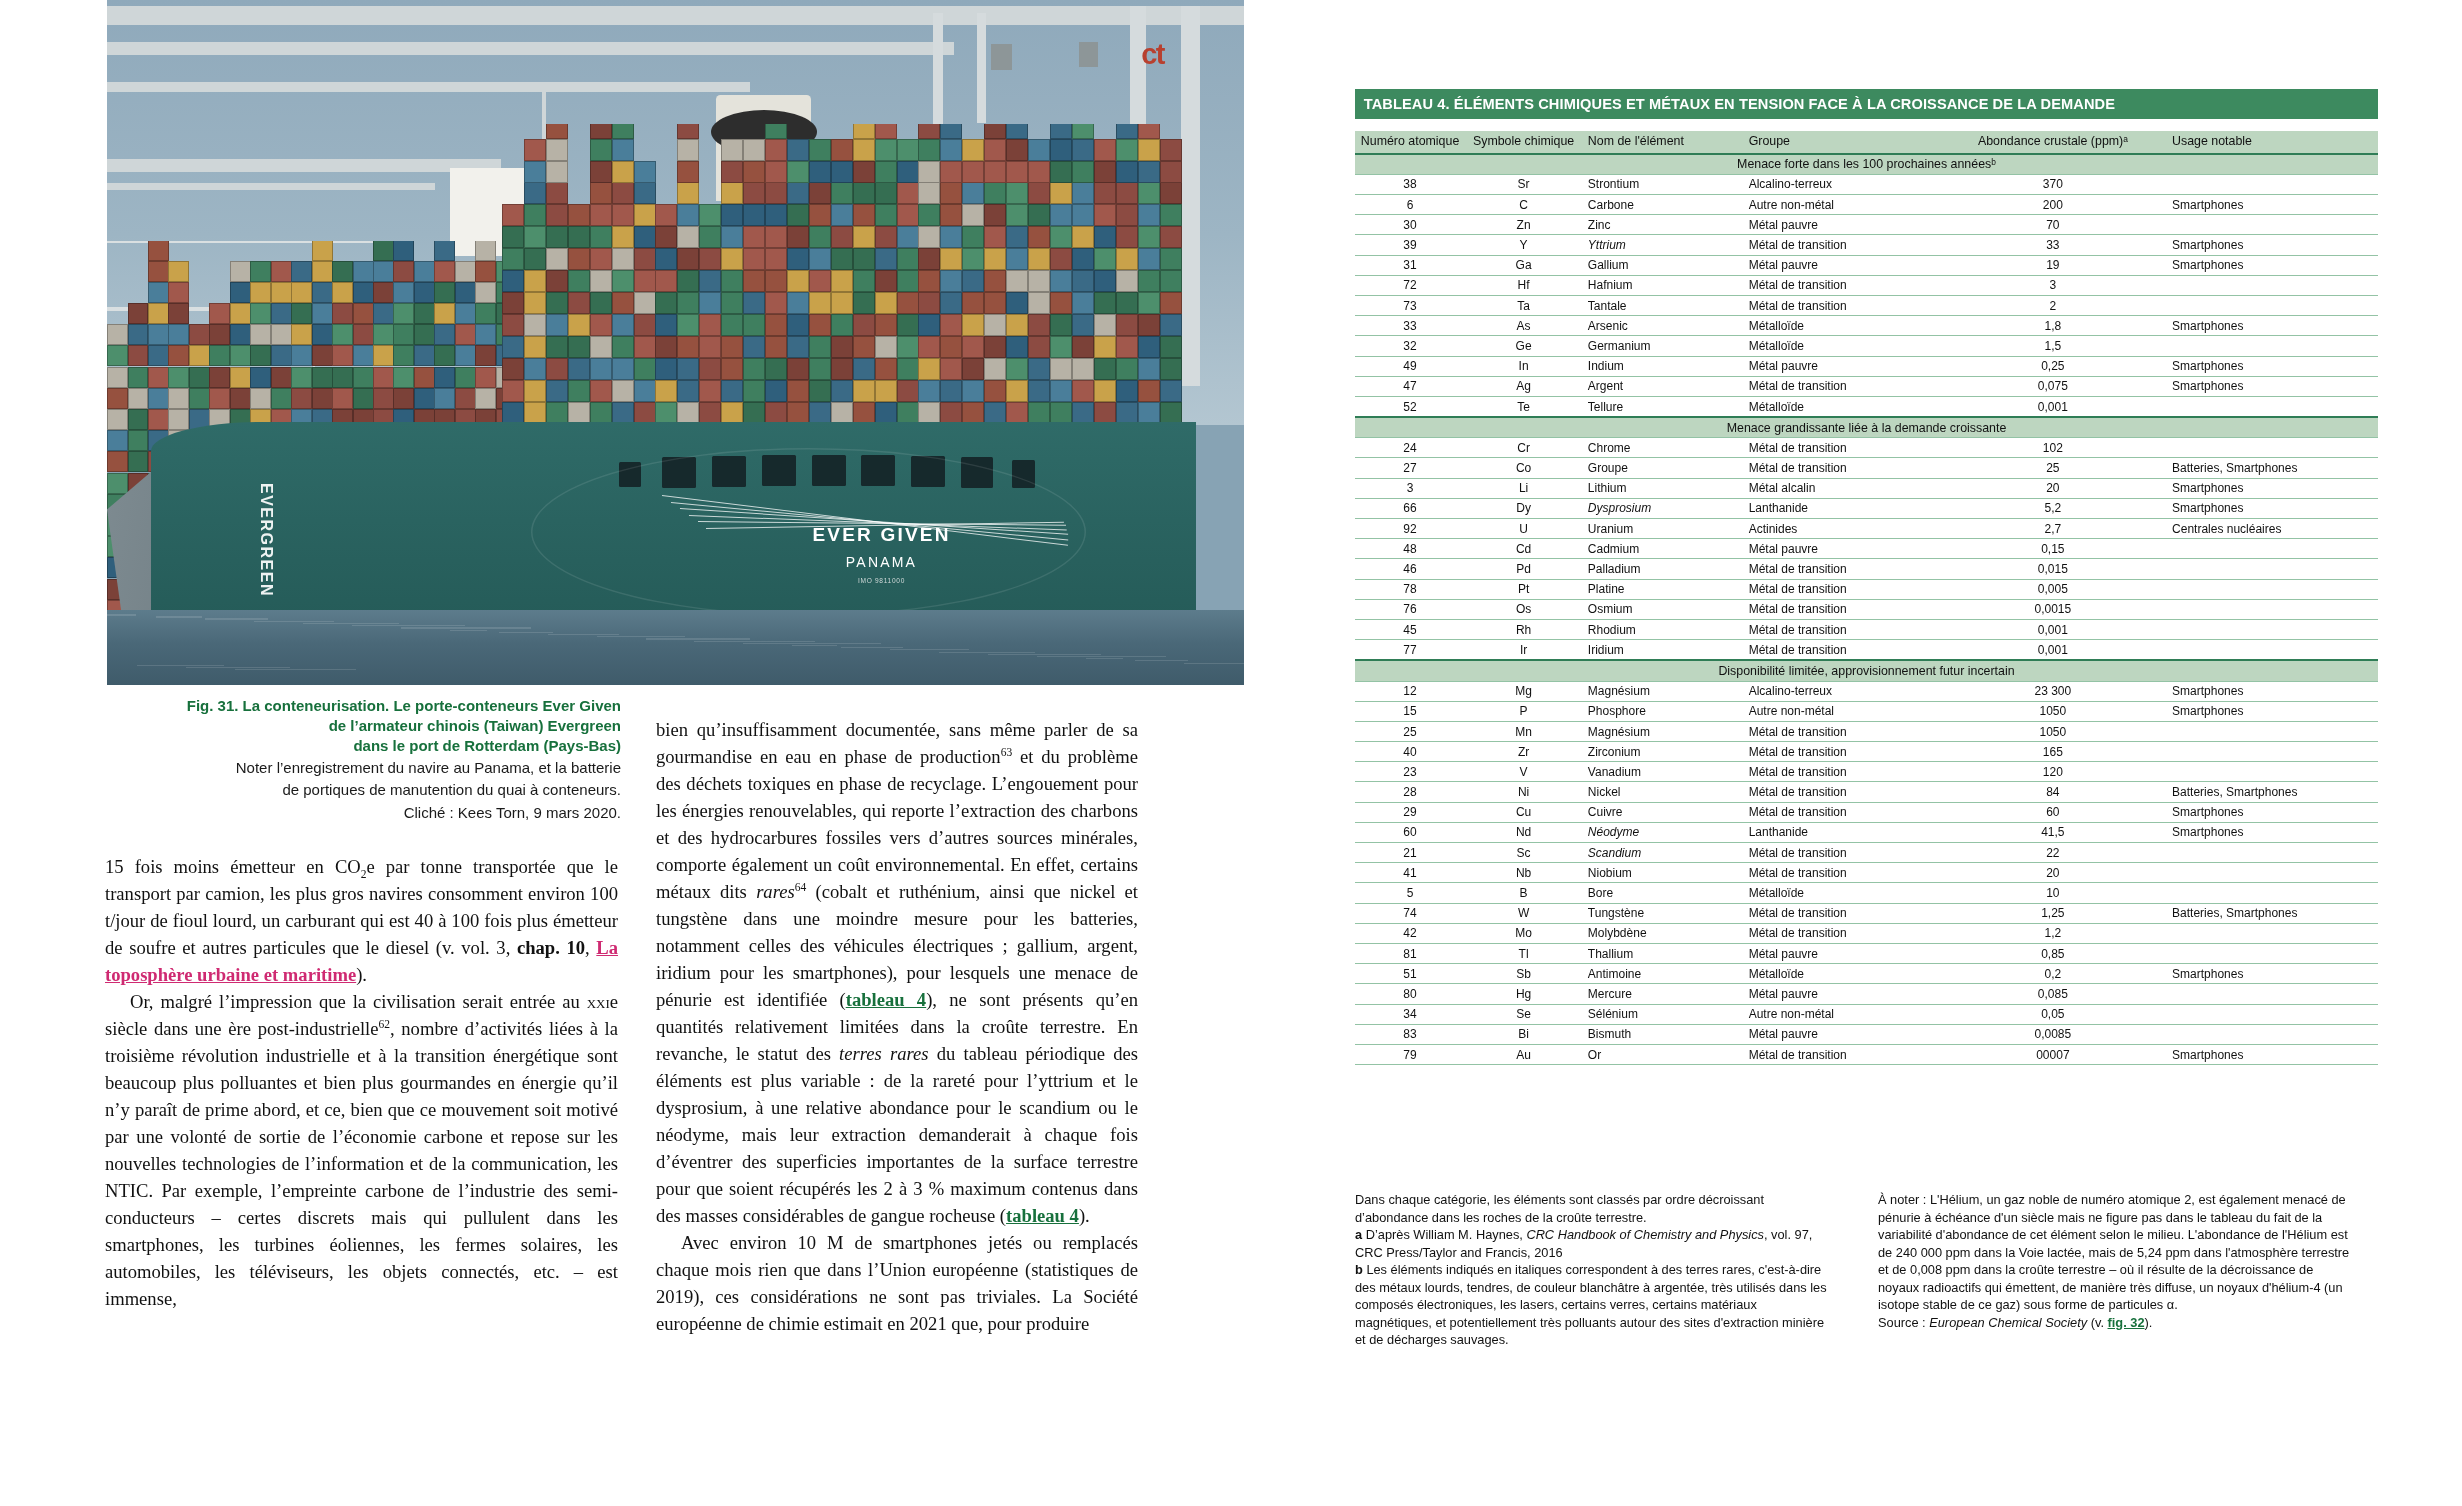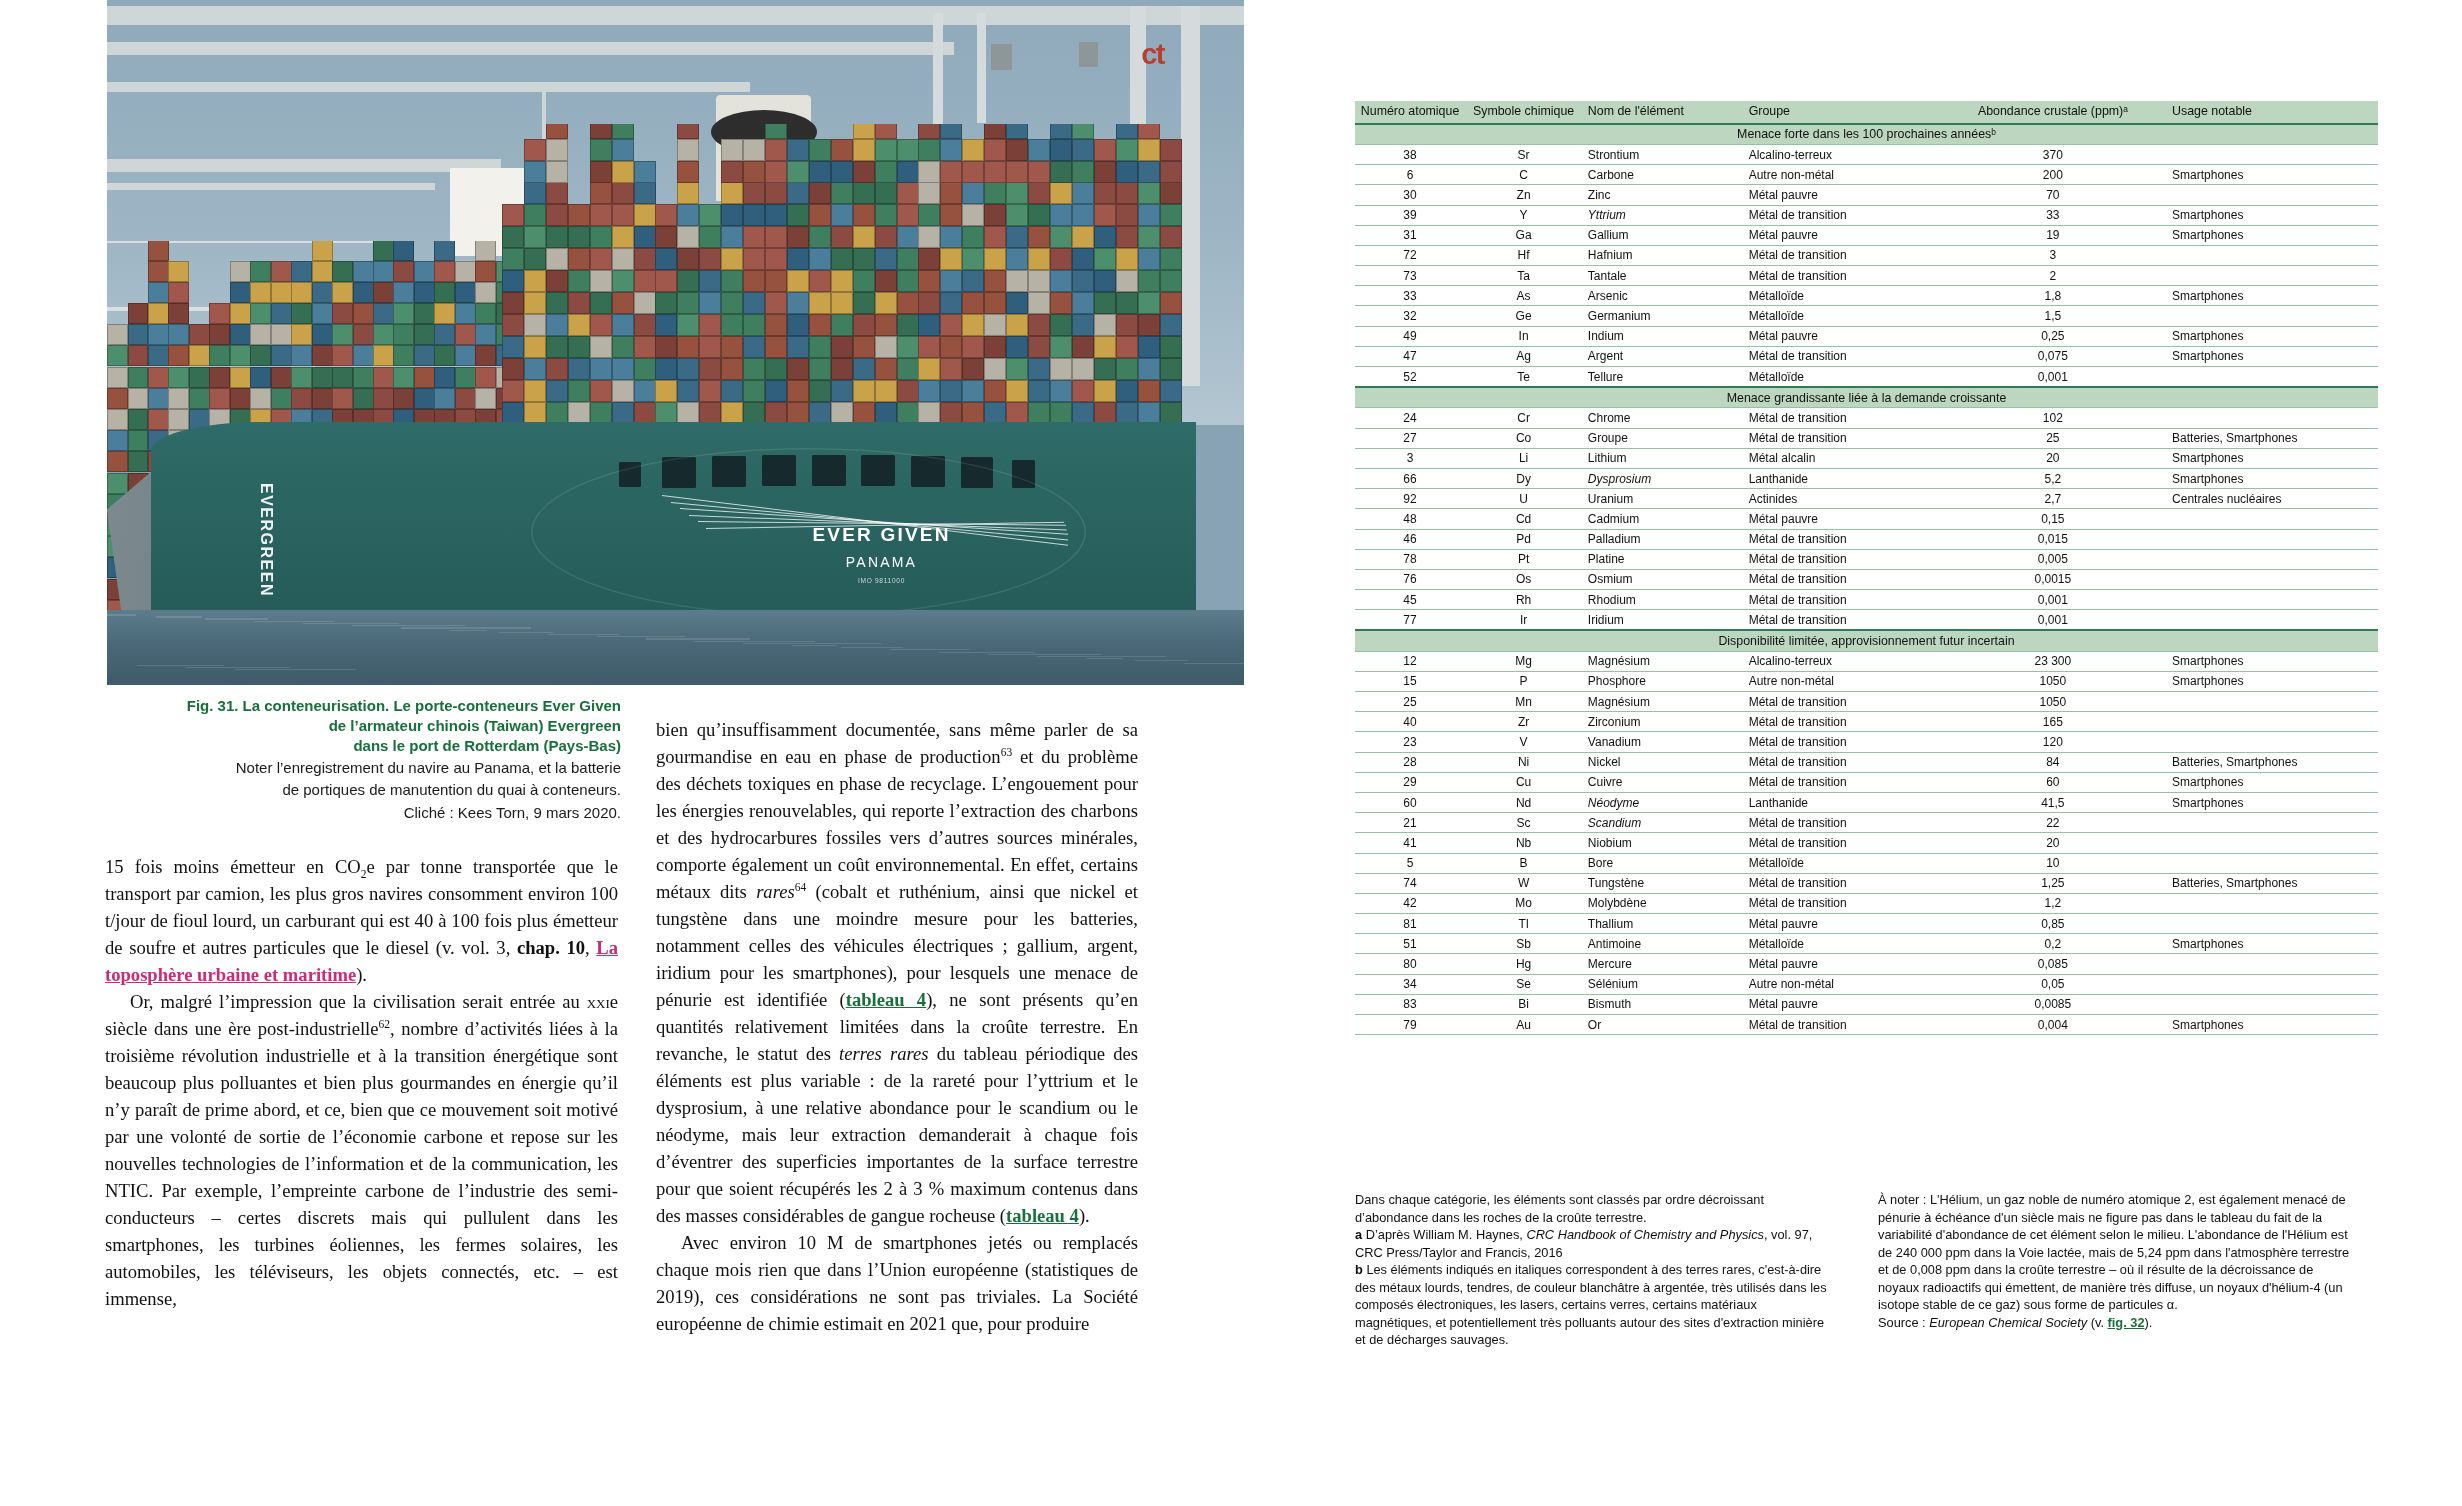--- a/index.html
+++ b/index.html
@@ -1273,20 +1273,21 @@
 
   <div class="col" id="col-2">
     <p><span>bien qu’insuffisamment documentée, sans même parler de sa gourmandise en eau en phase de production</span><sup>63</sup><span> et du problème des déchets toxiques en phase de recyclage. L’engouement pour les énergies renouvelables, qui reporte l’extraction des charbons et des hydrocarbures fossiles vers d’autres sources minérales, comporte également un coût environnemental. En effet, certains métaux dits </span><i>rares</i><sup>64</sup><span> (cobalt et ruthénium, ainsi que nickel et tungstène dans une moindre mesure pour les batteries, notamment celles des véhicules électriques ; gallium, argent, iridium pour les smartphones), pour lesquels une menace de pénurie est identifiée (</span><a class="lnk-green" href="#">tableau 4</a><span>), ne sont présents qu’en quantités relativement limitées dans la croûte terrestre. En revanche, le statut des </span><i>terres rares</i><span> du tableau périodique des éléments est plus variable : de la rareté pour l’yttrium et le dysprosium, à une relative abondance pour le scandium ou le néodyme, mais leur extraction demanderait à chaque fois d’éventrer des superficies importantes de la surface terrestre pour que soient récupérés les 2 à 3 % maximum contenus dans des masses considérables de gangue rocheuse (</span><a class="lnk-green" href="#">tableau 4</a><span>).</span></p>
     <p class="indent">Avec environ 10 M de smartphones jetés ou remplacés chaque mois rien que dans l’Union européenne (statistiques de 2019), ces considérations ne sont pas triviales. La Société européenne de chimie estimait en 2021 que, pour produire</p>
   </div>
 </div>
 
 <div id="right-page">
 
   <div id="table-wrap">
+    <div id="table-banner">TABLEAU 4. ÉLÉMENTS CHIMIQUES ET MÉTAUX EN TENSION FACE À LA CROISSANCE DE LA DEMANDE</div>
 
     <table id="tbl4">
       <colgroup>
         <col class="w-num">
           <col class="w-sym">
           <col class="w-name">
         <col class="w-grp">
           <col class="w-abu">
           <col class="w-use">
       </colgroup>
@@ -1636,21 +1637,21 @@
             <td>Bismuth</td>
             <td>Métal pauvre</td>
             <td class="abu">0,0085</td>
             <td></td>
           </tr>
           <tr class="lastrow">
             <td class="num">79</td>
             <td class="sym">Au</td>
             <td>Or</td>
             <td>Métal de transition</td>
-            <td class="abu">0,004</td>
+            <td class="abu">00007</td>
             <td>Smartphones</td>
           </tr>
         </tbody>
     </table>
   </div>
 
   <div id="notes">
     <div class="note-col">
       <p>Dans chaque catégorie, les éléments sont classés par ordre décroissant d’abondance dans les roches de la croûte terrestre.</p>
       <p><span class="note-lbl">a</span><span> D’après William M. Haynes, </span><i>CRC Handbook of Chemistry and Physics</i><span>, vol. 97, CRC Press/Taylor and Francis, 2016</span></p>

